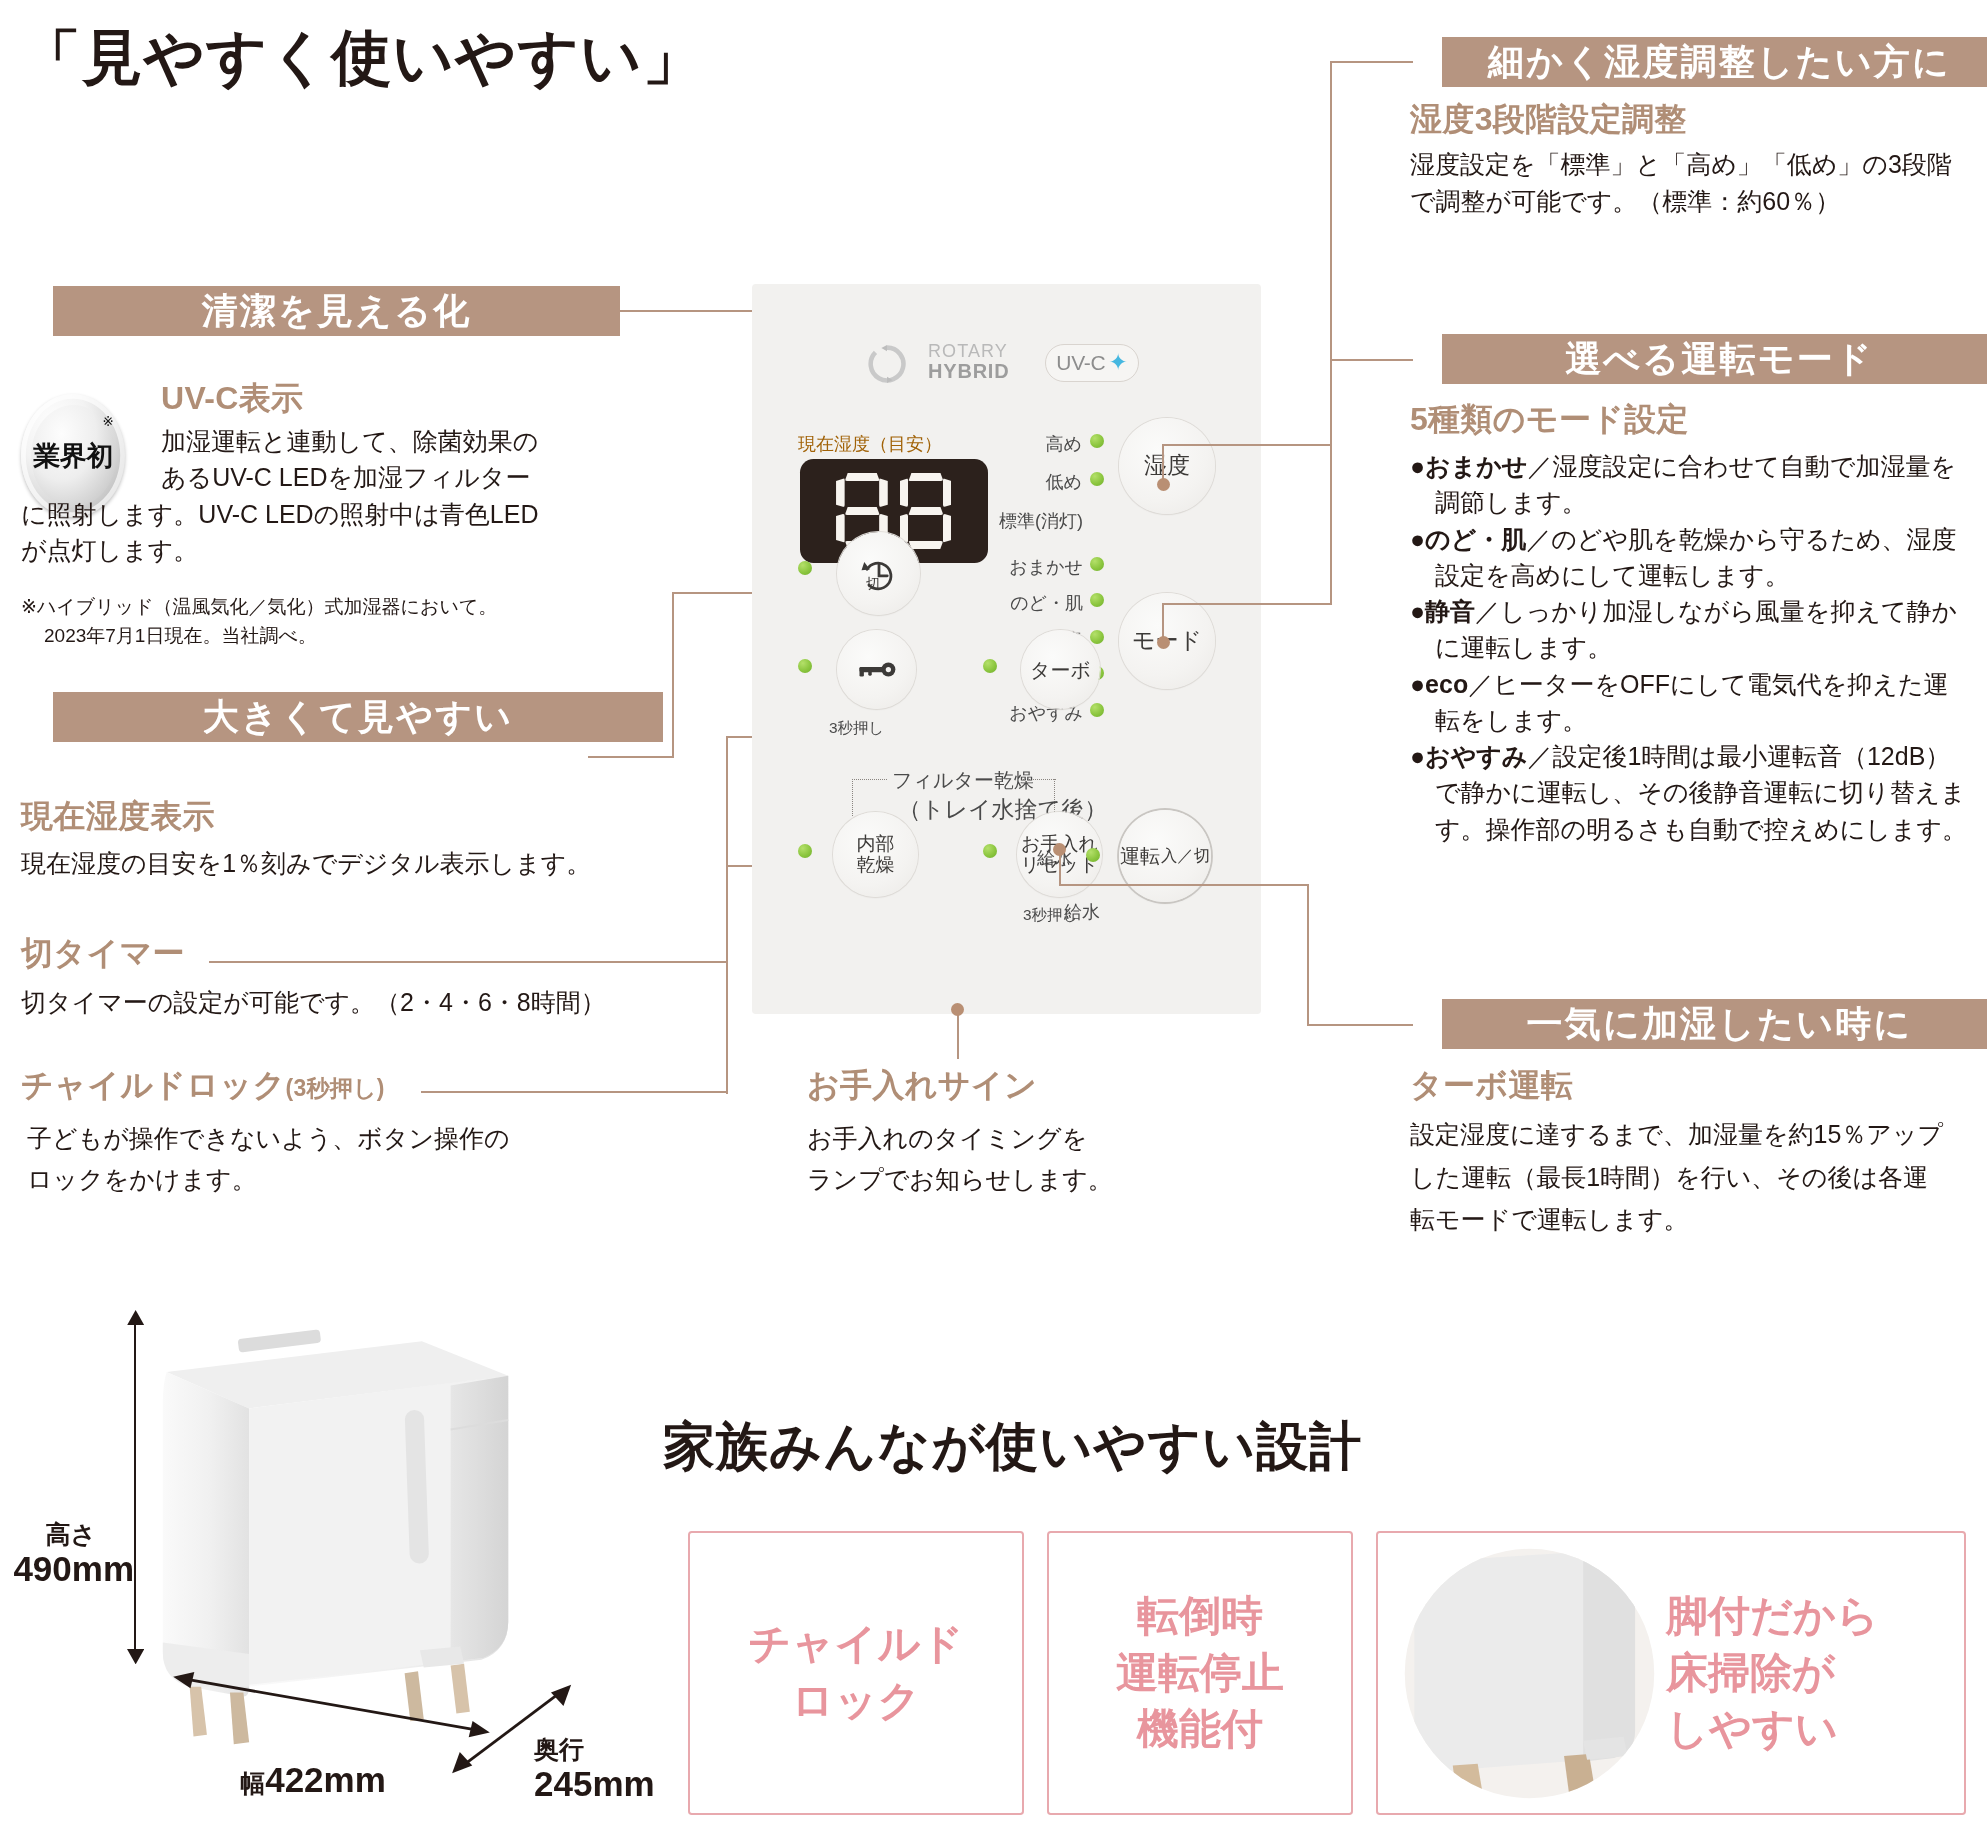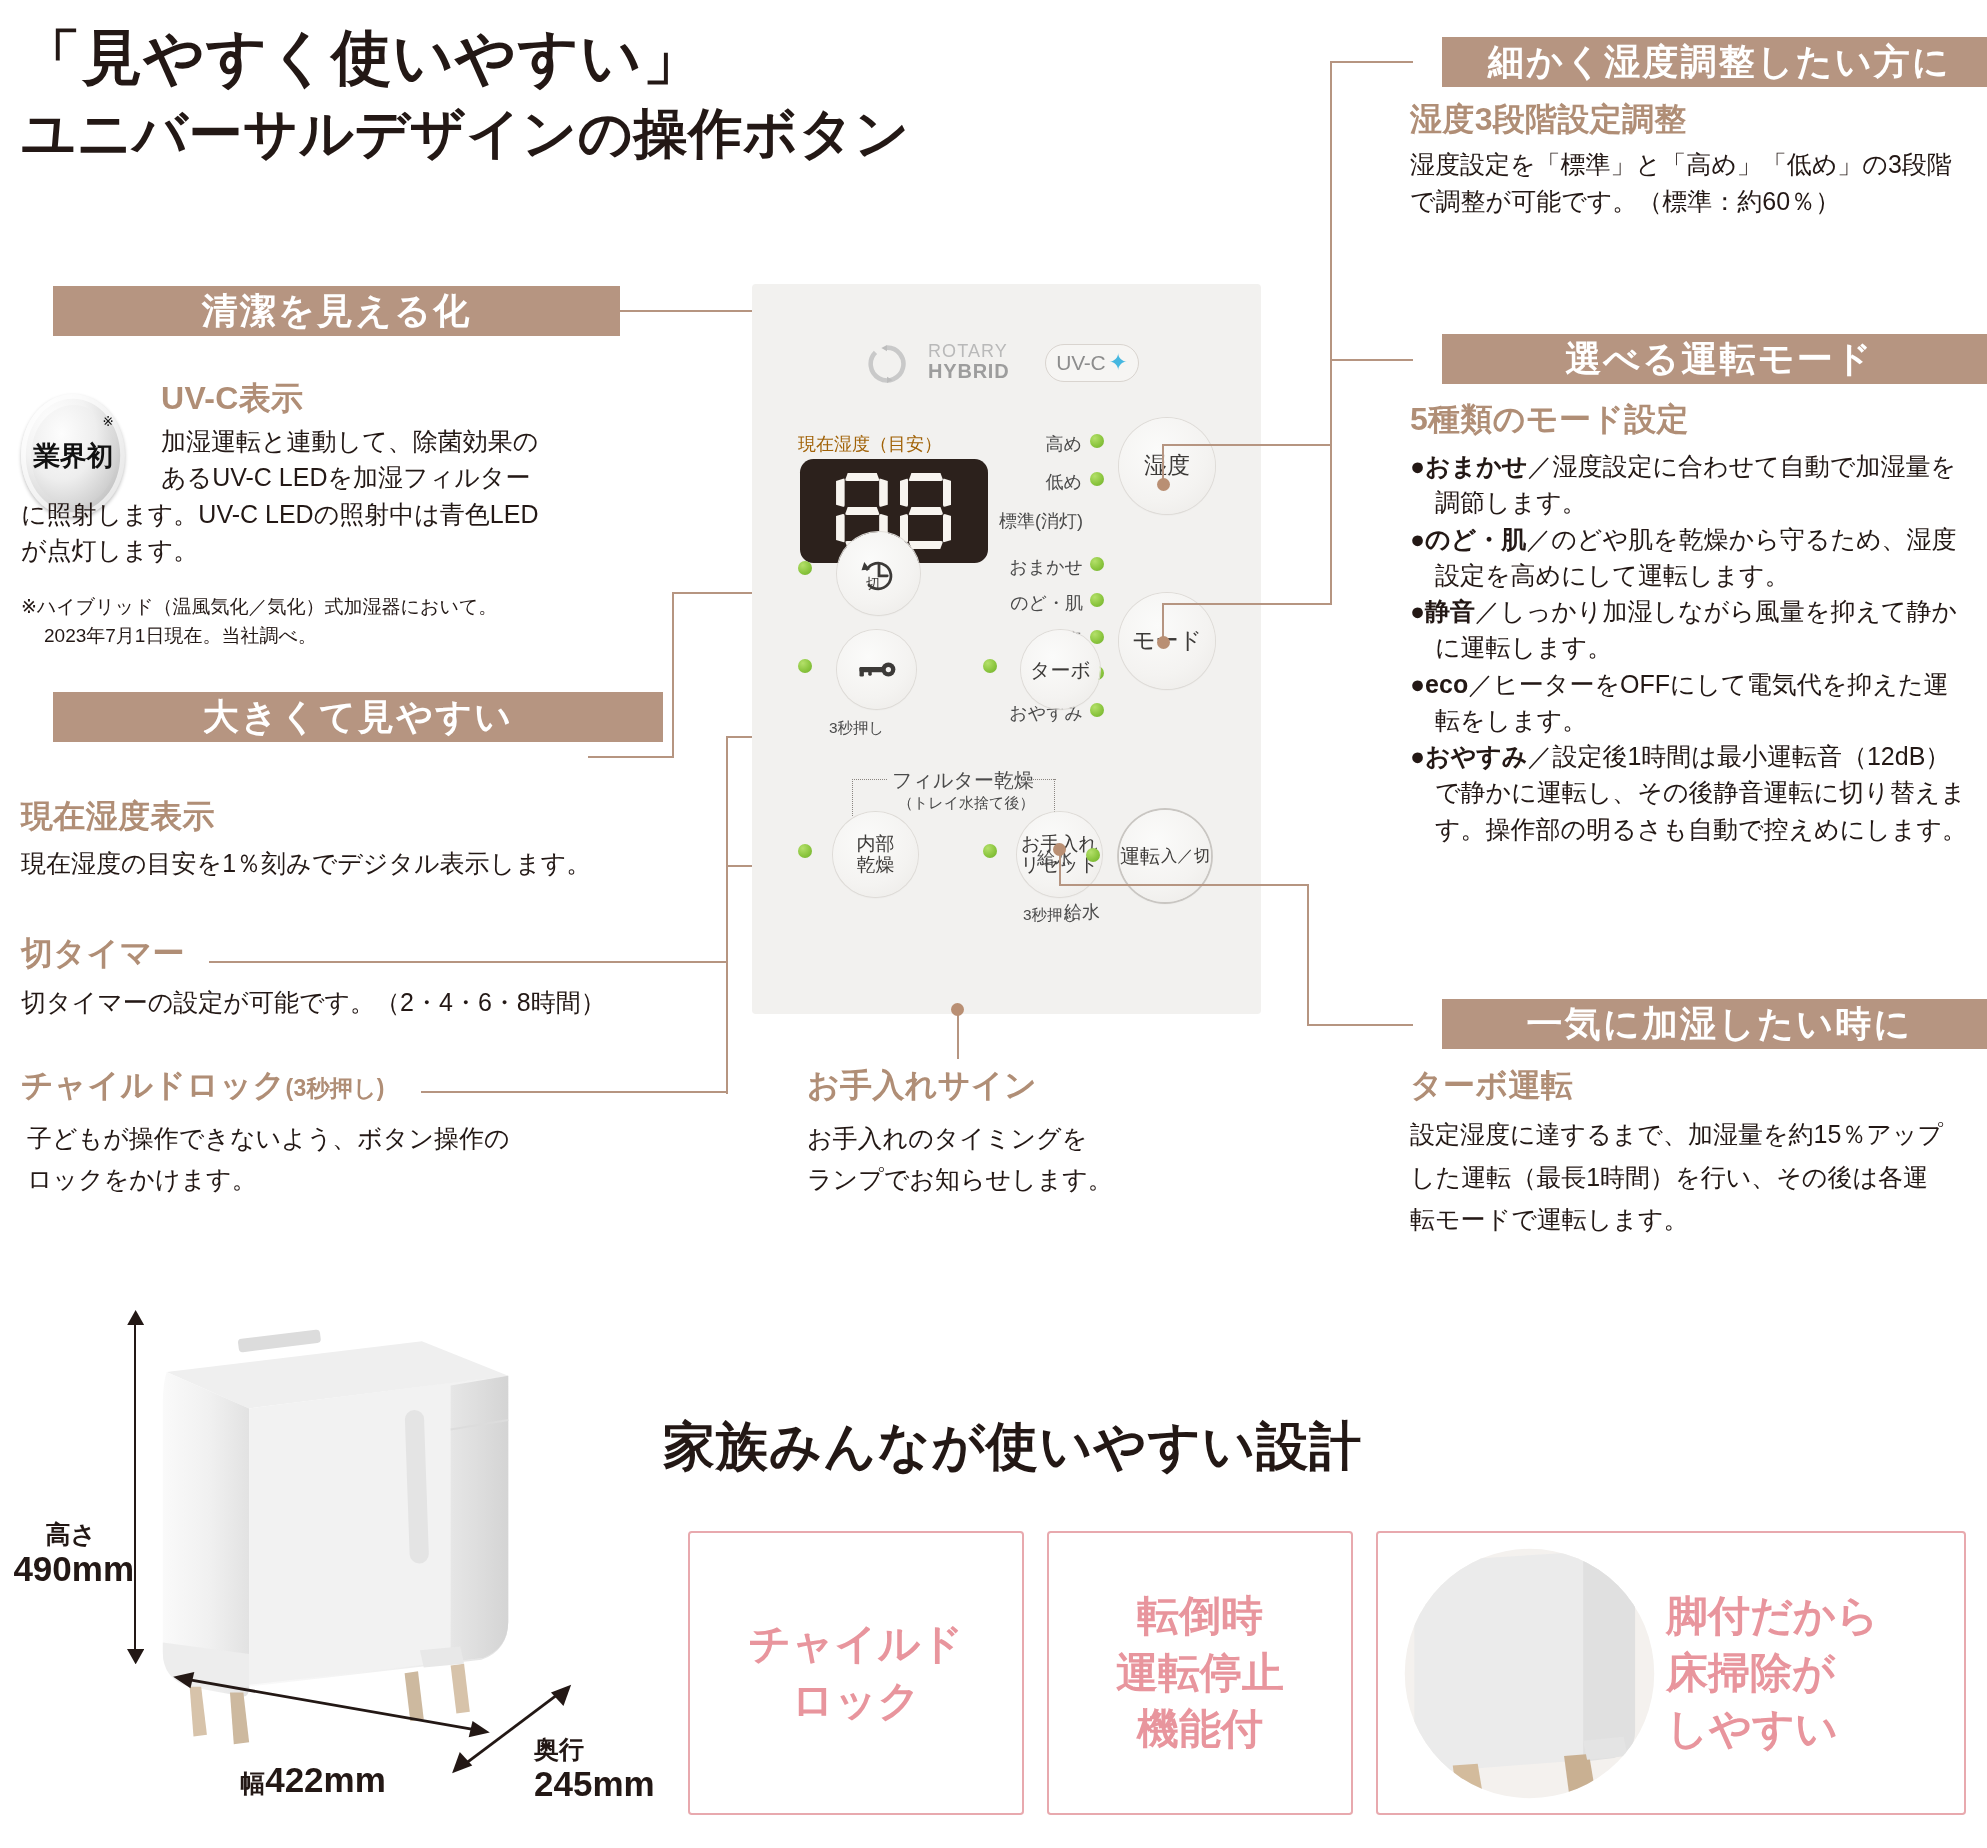--- a/index.html
+++ b/index.html
@@ -120,21 +120,20 @@
   .dim-label { position:absolute; text-align:center; font-weight:700; color:#231815; line-height:1.15;}
   .dim-small { font-size:25px; }
   .dim-big { font-size:35px; }
   .arrow-line { position:absolute; background:#231815; }
 </style>
 </head>
 <body>
 
 <div class="abs" id="title-block">
   <div id="title-line1">「見やすく使いやすい」</div>
-  <div id="title-line2">ユニバーサルデザインの操作ボタン</div>
 </div>
 
 <div class="abs sec-head" style="left:21px; top:286px; width:567px;">清潔を見える化</div>
 
 <div class="abs" id="badge">
   <div id="badge-inner">
     <span id="badge-text">業界初</span>
     <span id="badge-aster">※</span>
   </div>
 </div>
@@ -259,21 +258,21 @@
   <div class="ptiny" style="left:77px; top:434px;">3秒押し</div>
 
   <i class="led" style="left:231px; top:375px;"></i>
   <div class="pbtn" style="left:269px; top:346px; width:79px; height:79px; font-size:20px;">ターボ</div>
 
   <div class="dashline" style="left:100px; top:495px; width:35px;"></div>
   <div class="dashv" style="left:100px; top:495px; height:37px;"></div>
   <div class="dashline" style="left:269px; top:495px; width:35px;"></div>
   <div class="dashv" style="left:302px; top:495px; height:37px;"></div>
   <div class="plabel" style="left:140px; top:483px; font-size:20px;">フィルター乾燥</div>
-  <div class="plabel" style="left:146px; top:510px; font-size:15px;">（トレイ水捨て後）</div>
+  <div class="plabel" style="left:146px; top:510px; font-size:23px;">（トレイ水捨て後）</div>
 
   <i class="led" style="left:46px; top:560px;"></i>
   <div class="pbtn" style="left:81px; top:528px; width:85px; height:85px; font-size:19px; white-space:pre-line;">内部
 乾燥</div>
 
   <i class="led" style="left:231px; top:560px;"></i>
   <div class="pbtn" style="left:265px; top:528px; width:85px; height:85px; font-size:19px; white-space:pre-line;">お手入れ
 リセット</div>
   <div class="ptiny" style="left:271px; top:621px;">3秒押し</div>
 

